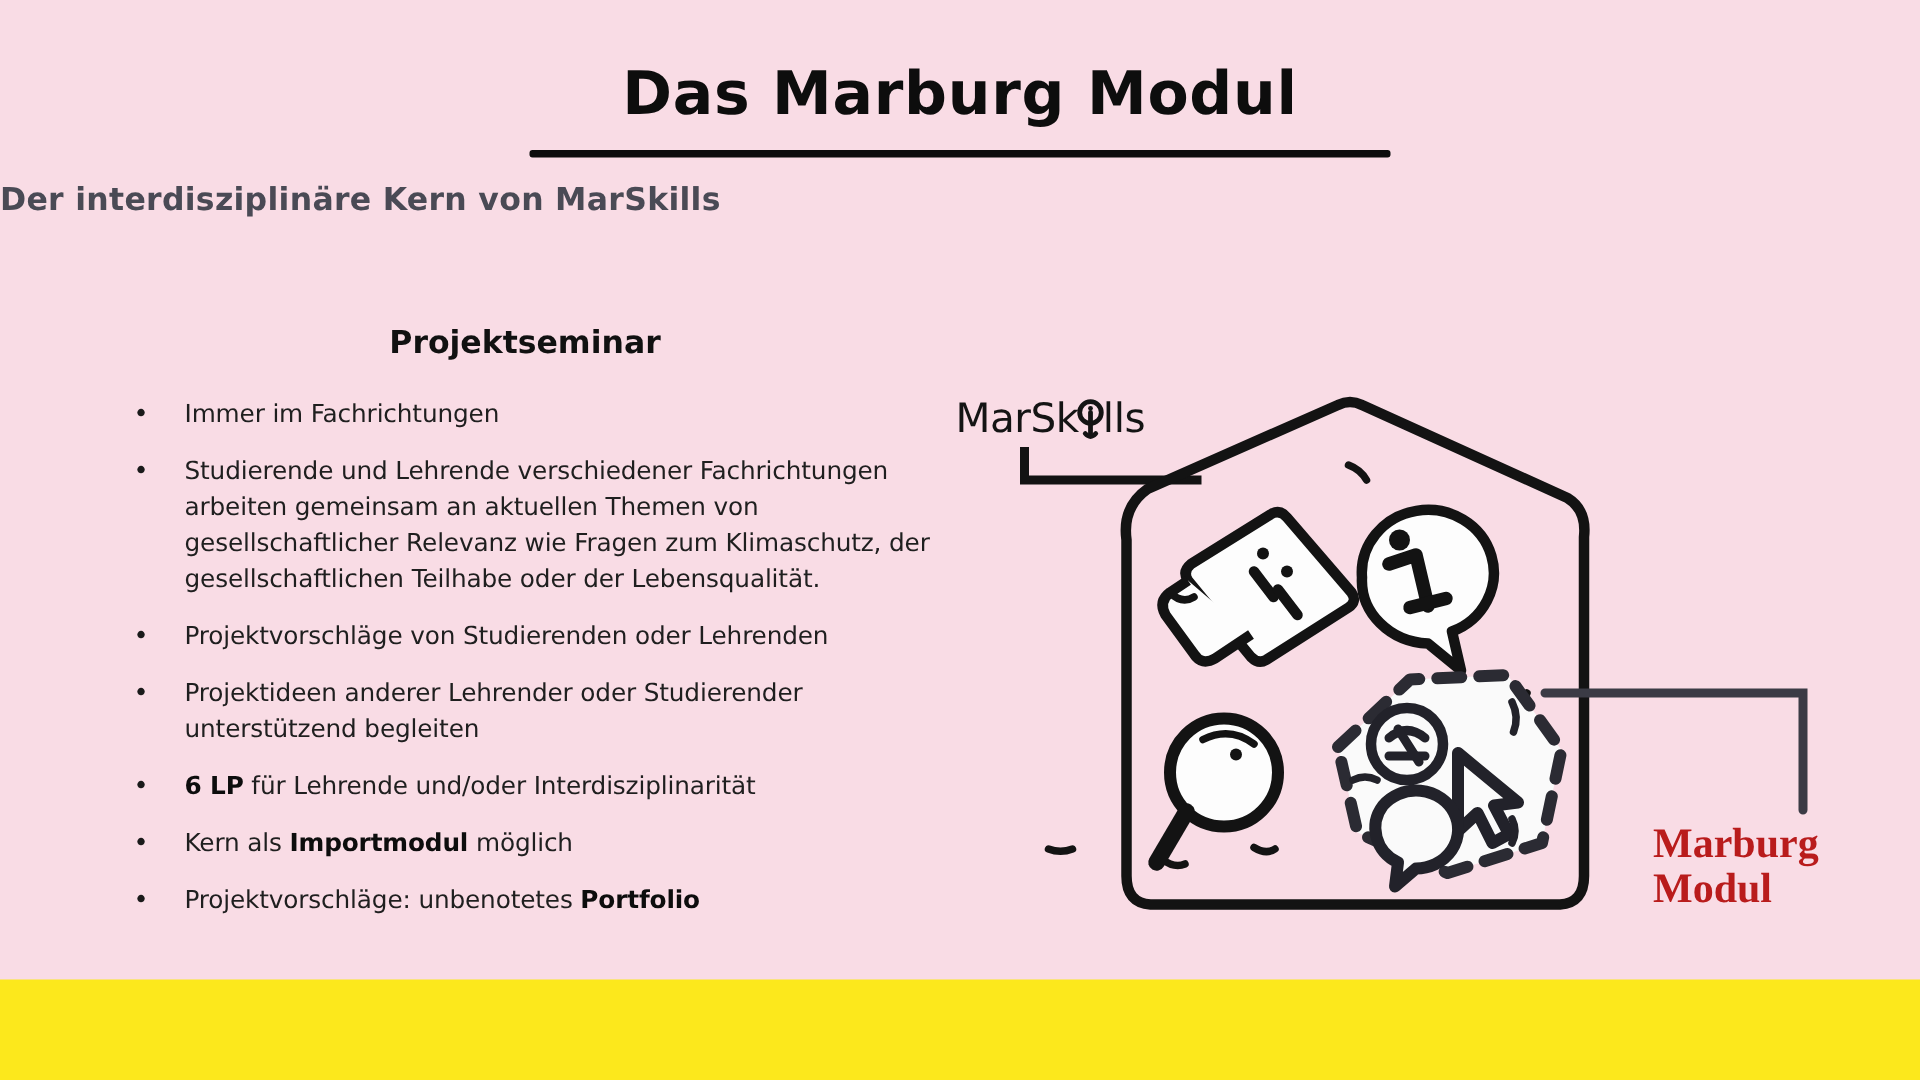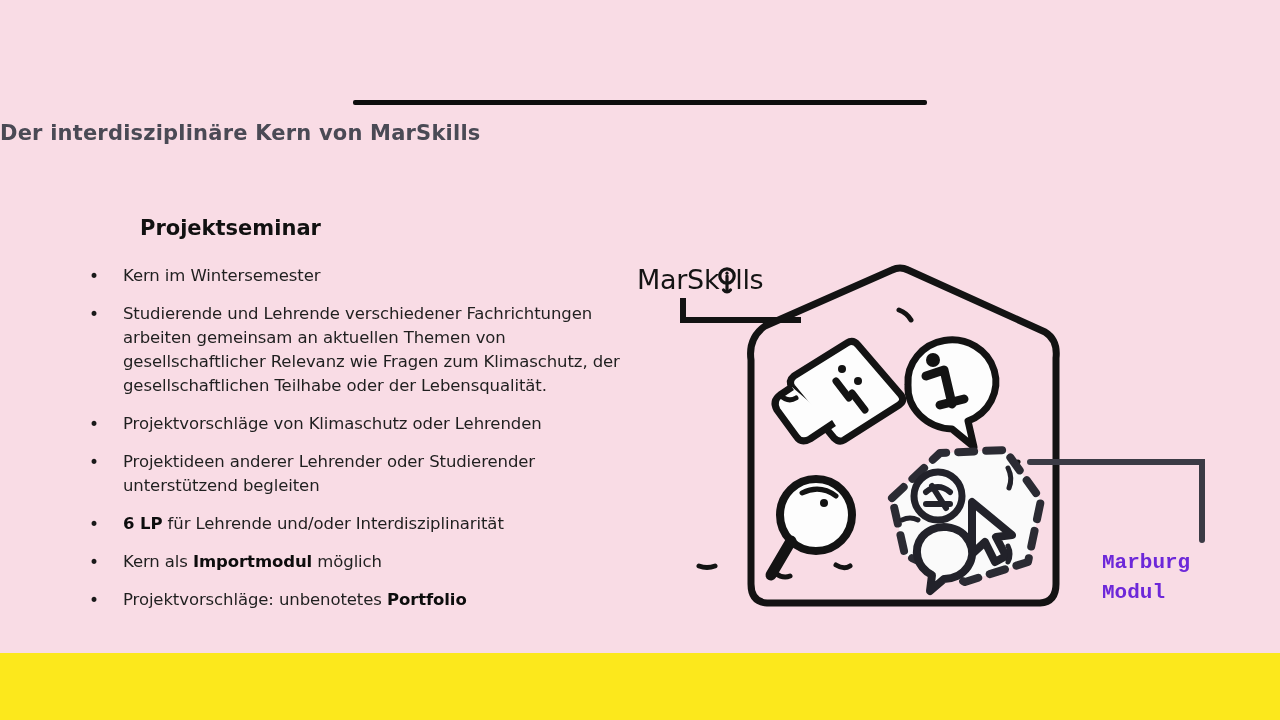--- a/index.html
+++ b/index.html
@@ -58,21 +58,21 @@
     color: #4a4a55;
     letter-spacing: 0.2px;
   }
 
   
   .section-heading {
     position: absolute;
     left: 140px;
     top: 216px;
     width: 420px;
-    text-align: left;
+    text-align: center;
     font-family: "DejaVu Sans", sans-serif;
     font-weight: bold;
     font-size: 21px;
     color: #111111;
   }
   .bullets {
     position: absolute;
     left: 84px;
     top: 264px;
     width: 540px;
@@ -120,60 +120,61 @@
     font-size: 27px;
     color: #141414;
     letter-spacing: -0.3px;
     white-space: nowrap;
     text-align: center;
   }
   .marburg-label {
     position: absolute;
     left: 1102px;
     top: 548px;
-    font-family: Liberation Mono, monospace;
-    font-weight: bold;
-    font-size: 21px;
+    font-family: Liberation Serif, serif;
+    font-weight: bold;
+    font-size: 28px;
     line-height: 30px;
-    color: #6d28d9;
+    color: #b91c1c;
     white-space: nowrap;
   }
 
   
   .footer-bar {
     position: absolute;
     left: 0;
     top: 653px;
     width: 1280px;
     height: 67px;
     background: #fce81c;
   }
 </style>
 </head>
 <body>
 
 <div class="slide">
 
+  <div class="title">Das Marburg Modul</div>
   <div class="title-rule"></div>
   <div class="subtitle">Der interdisziplinäre Kern von MarSkills</div>
 
   <div class="section-heading">Projektseminar</div>
 
   <div class="bullets" id="bullet-list">
       <div class="bullet-row">
         <div class="bullet-dot">•</div>
-        <div class="bullet-text"><span>Kern im Wintersemester</span></div>
+        <div class="bullet-text"><span>Immer im Fachrichtungen</span></div>
       </div>
       <div class="bullet-row">
         <div class="bullet-dot">•</div>
         <div class="bullet-text"><span>Studierende und Lehrende verschiedener Fachrichtungen arbeiten gemeinsam an aktuellen Themen von gesellschaftlicher Relevanz wie Fragen zum Klimaschutz, der gesellschaftlichen Teilhabe oder der Lebensqualität.</span></div>
       </div>
       <div class="bullet-row">
         <div class="bullet-dot">•</div>
-        <div class="bullet-text"><span>Projektvorschläge von Klimaschutz oder Lehrenden</span></div>
+        <div class="bullet-text"><span>Projektvorschläge von Studierenden oder Lehrenden</span></div>
       </div>
       <div class="bullet-row">
         <div class="bullet-dot">•</div>
         <div class="bullet-text"><span>Projektideen anderer Lehrender oder Studierender unterstützend begleiten</span></div>
       </div>
       <div class="bullet-row">
         <div class="bullet-dot">•</div>
         <div class="bullet-text"><b>6 LP</b><span> für Lehrende und/oder Interdisziplinarität</span></div>
       </div>
       <div class="bullet-row">

